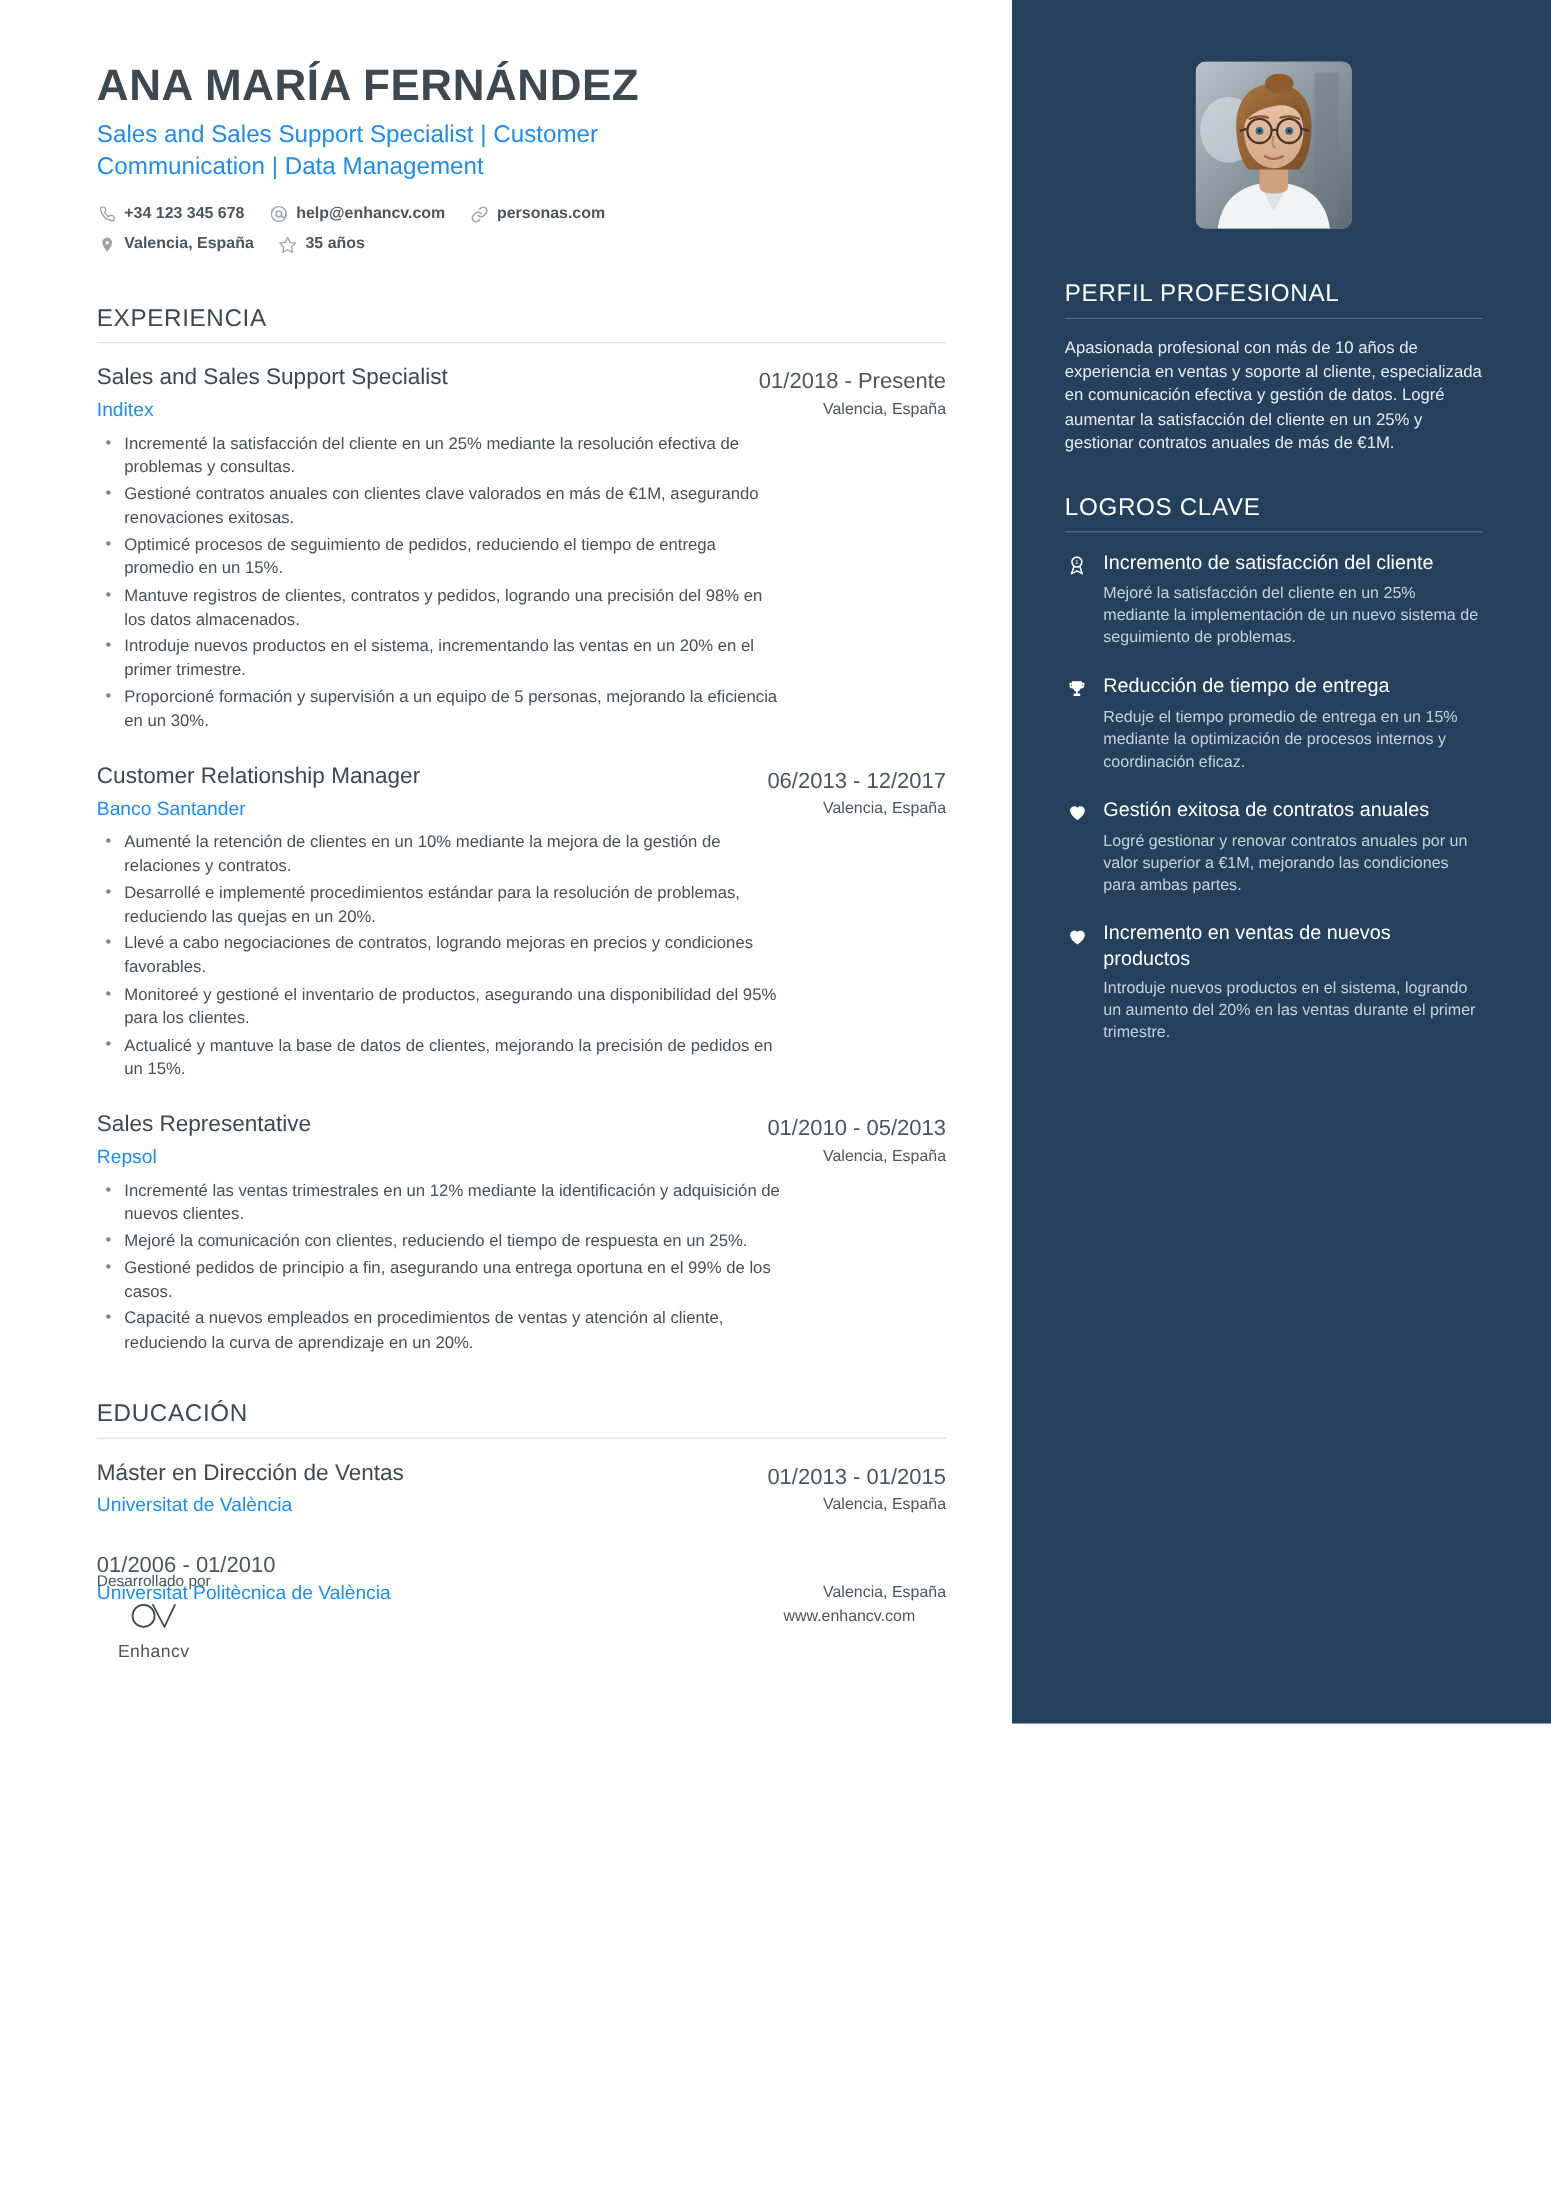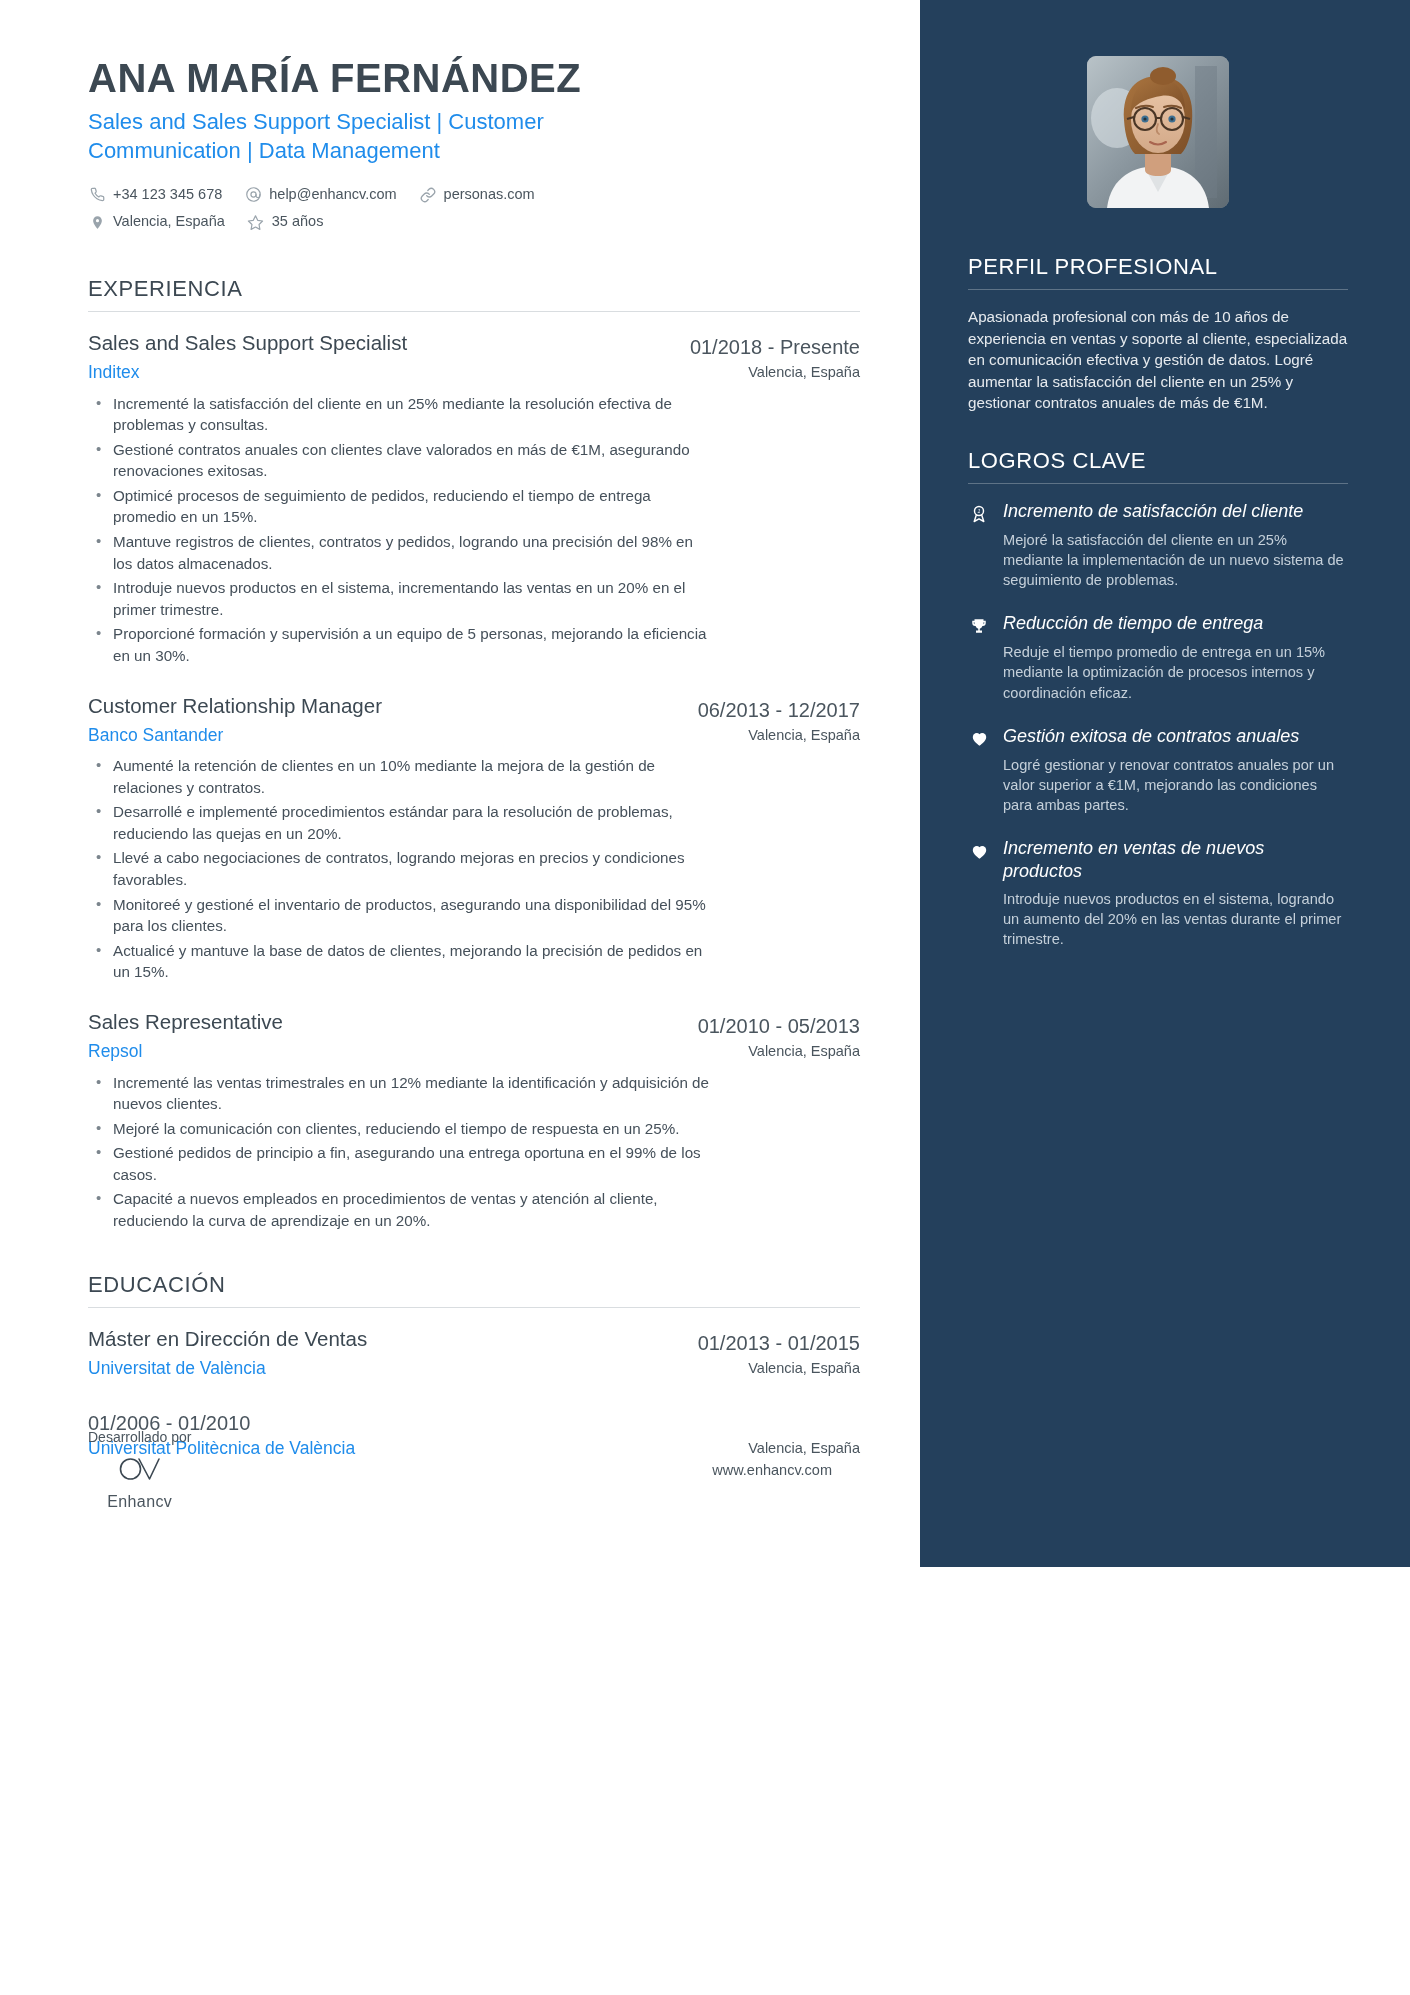--- a/index.html
+++ b/index.html
@@ -40,21 +40,21 @@
 
   .headline {
     font-size: 22px;
     color: #1f8ceb;
     line-height: 1.32;
     font-weight: 400;
     margin-bottom: 16px;
     max-width: 560px;
   }
 
-  .contact-rows { margin-top: 6px; }
+  .contact-rows { margin-top: 6px; font-weight: bold; }
 
   .contact-line {
     display: flex;
     align-items: center;
     gap: 0px;
     line-height: 1.9;
     flex-wrap: wrap;
   }
 
   .contact-item {
@@ -211,21 +211,20 @@
     color: #e6eaee;
   }
 
   .ach { margin-bottom: 22px; }
   .ach:last-child { margin-bottom: 0; }
 
   .ach-head {
     display: flex;
     align-items: flex-start;
     gap: 13px;
-    font-style: italic;
   }
   .ach-ico {
     width: 22px;
     height: 22px;
     flex: 0 0 auto;
     display: flex;
     align-items: center;
     justify-content: center;
     color: #ffffff;
     margin-top: 3px;

